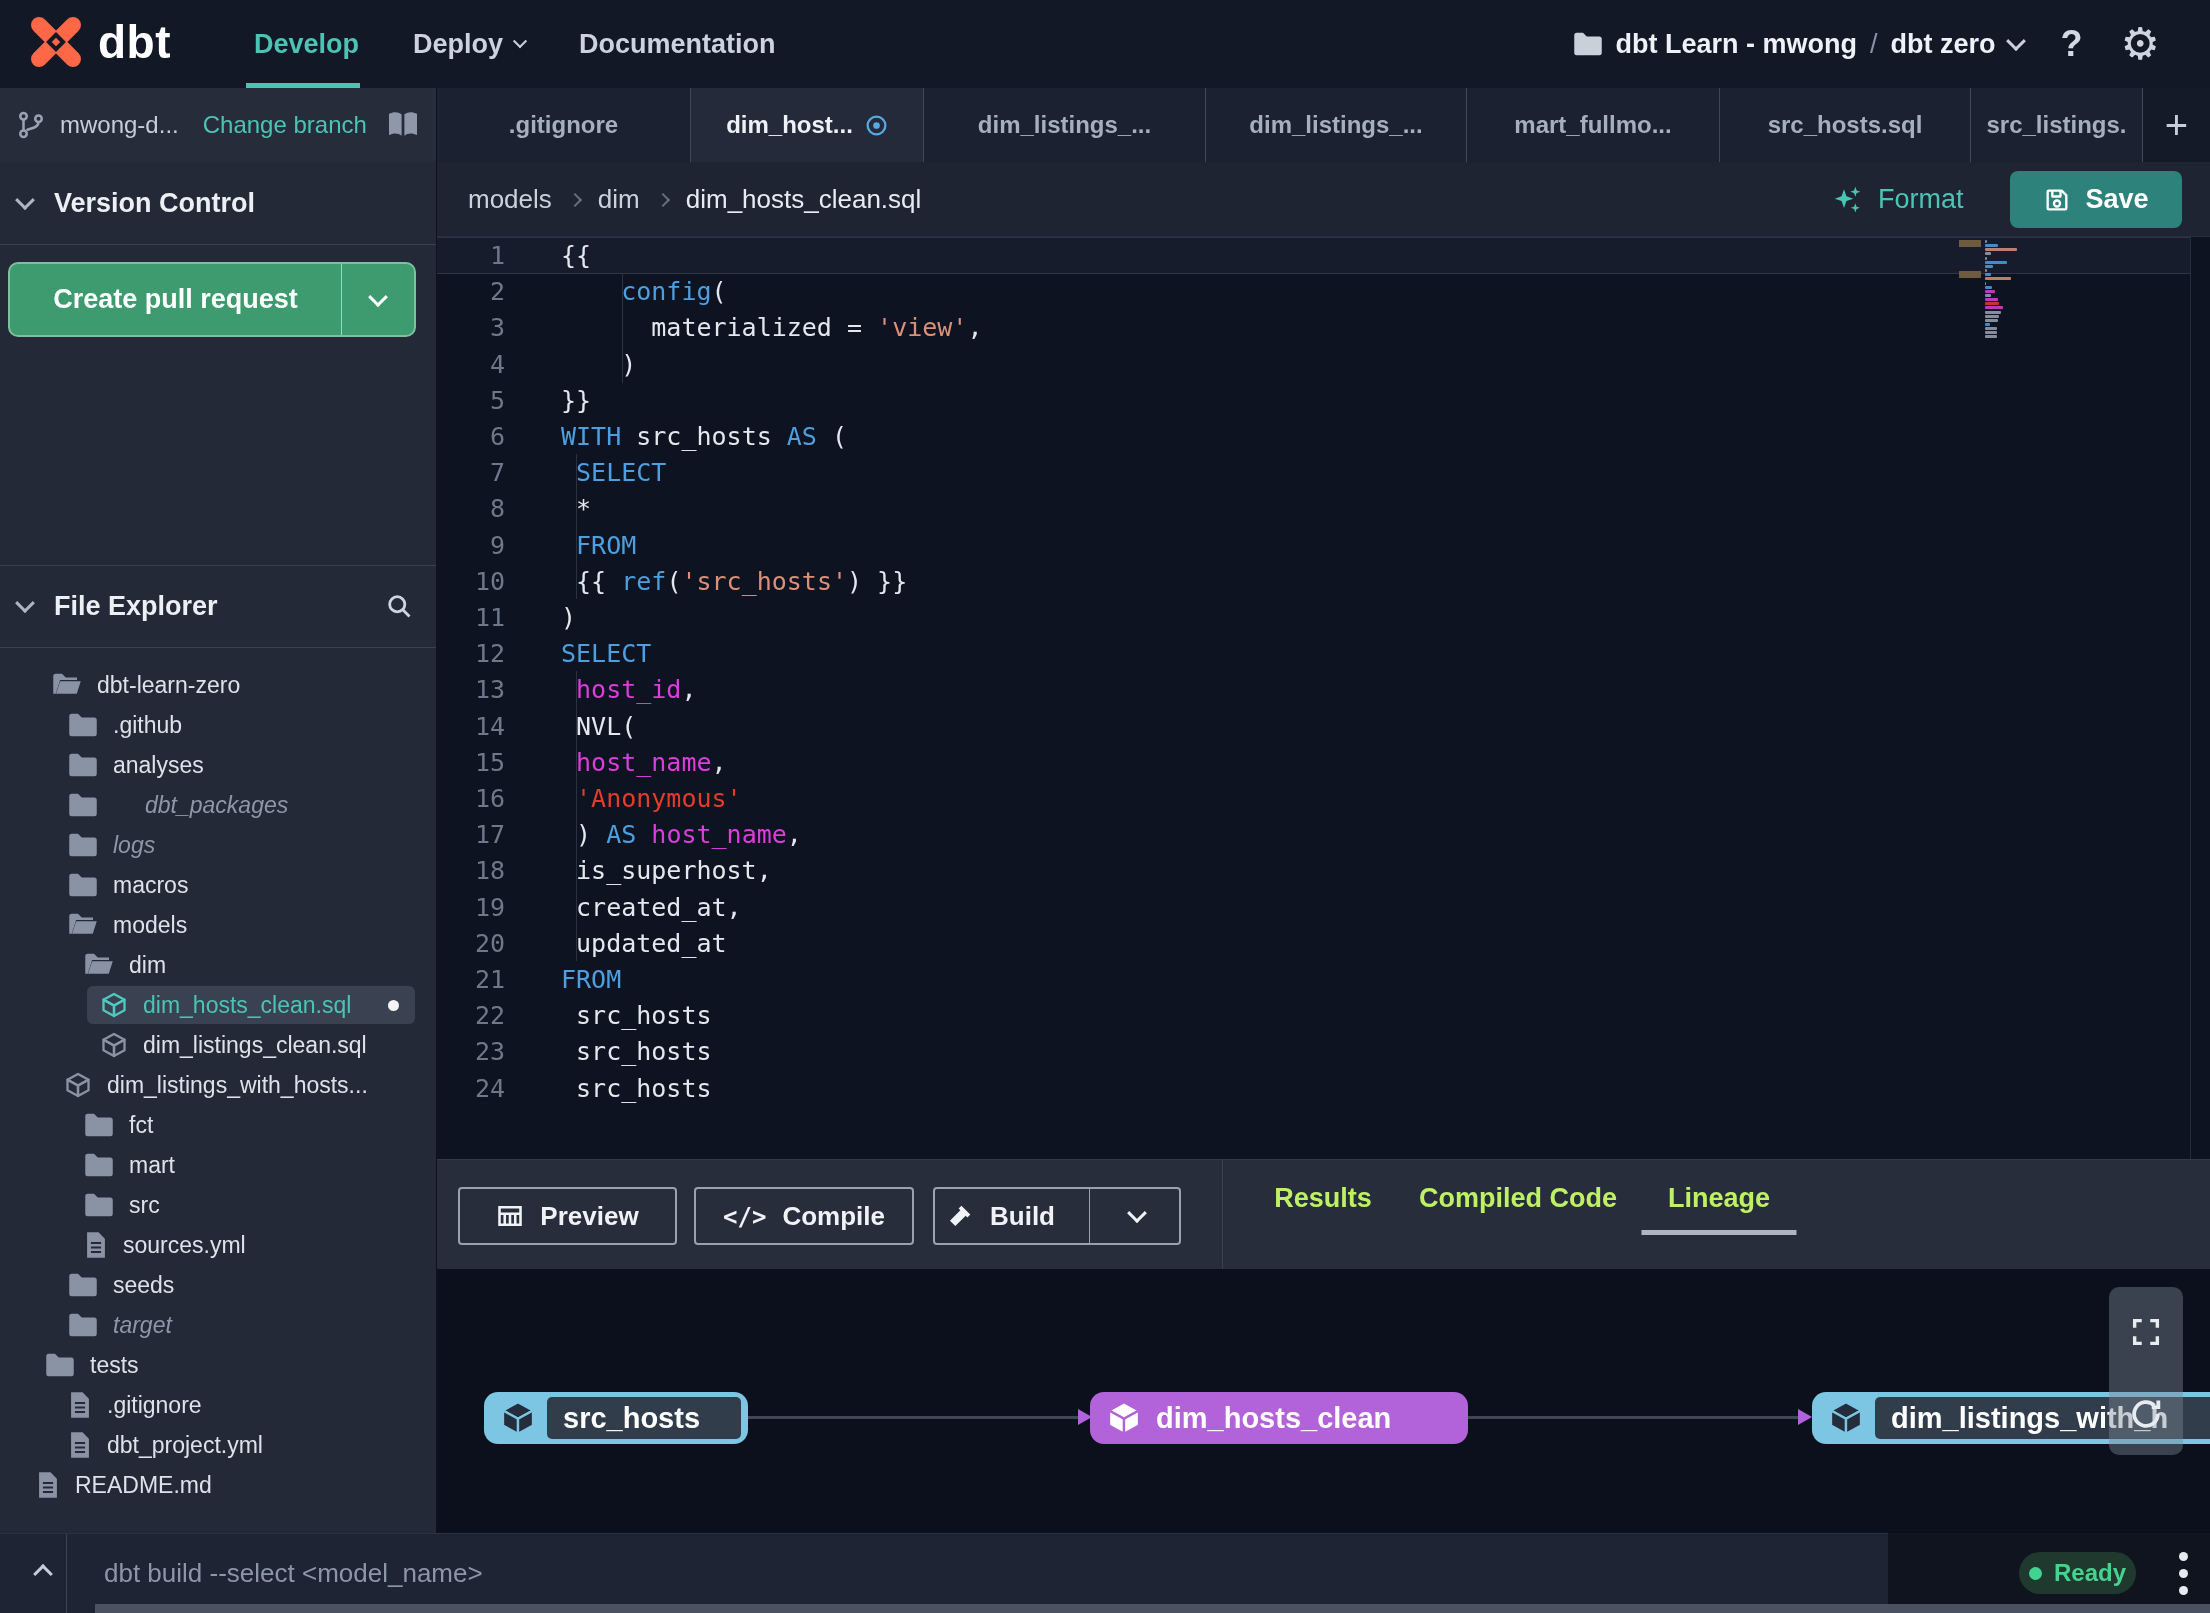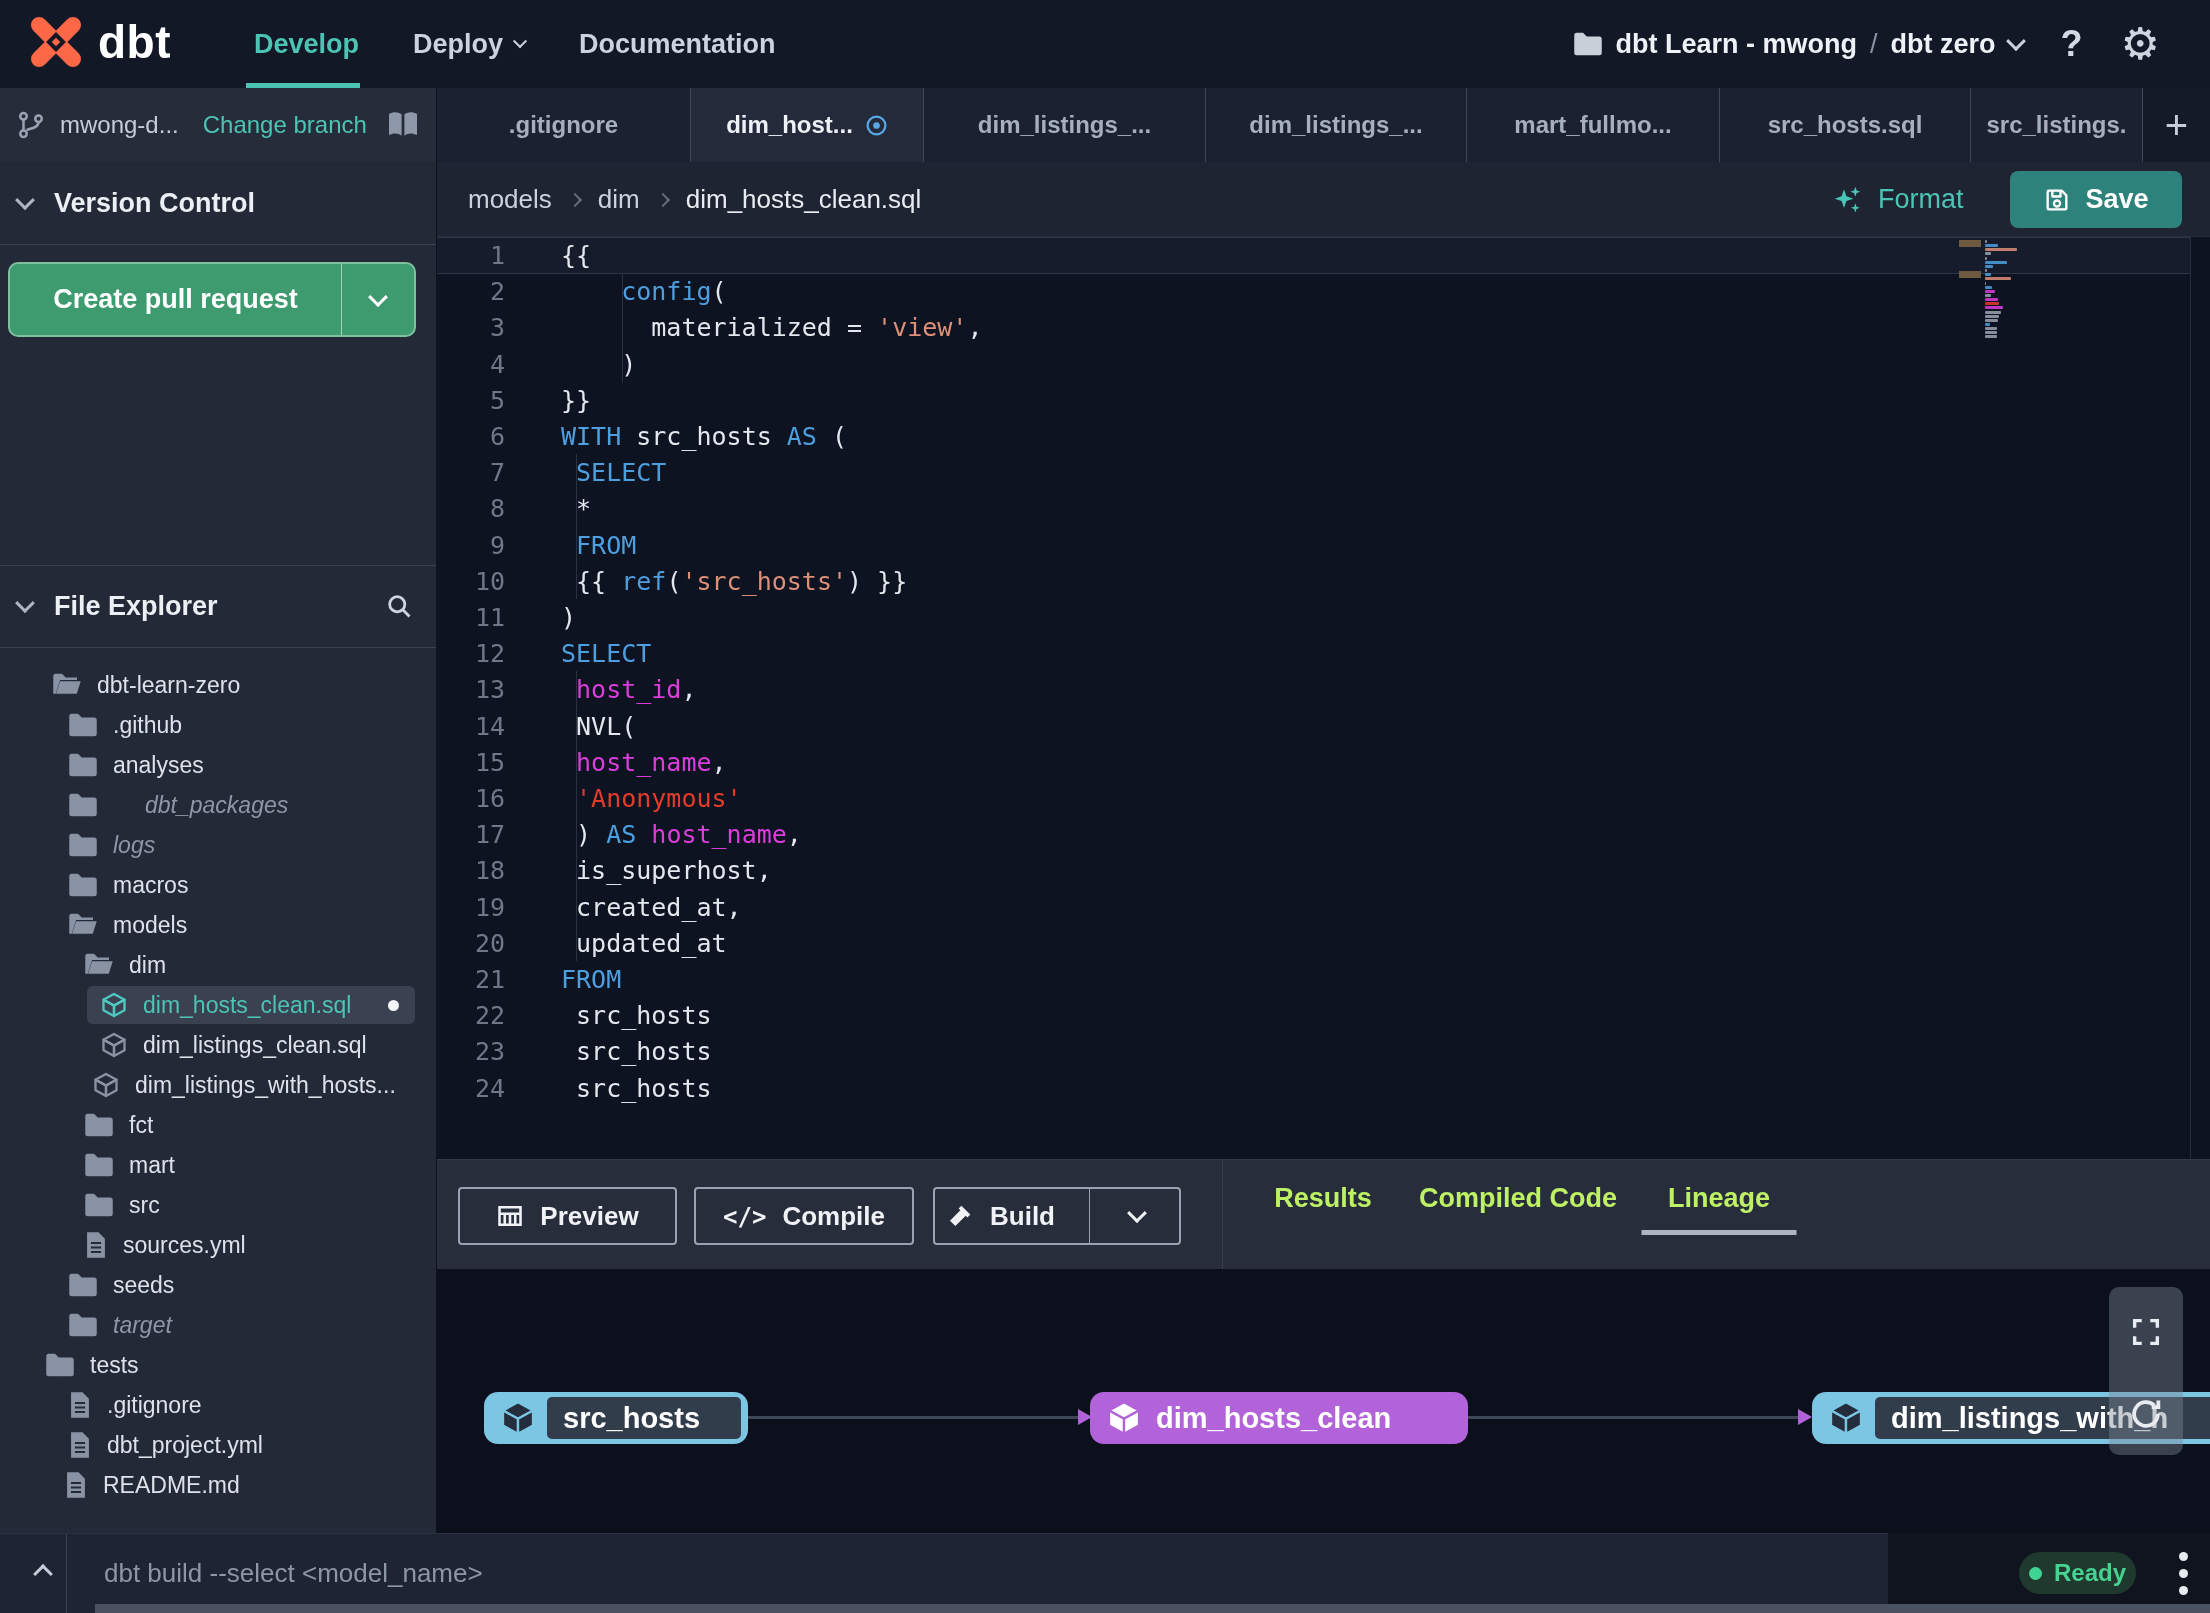--- a/index.html
+++ b/index.html
@@ -334,21 +334,21 @@
             <svg width="28" height="28" viewBox="0 0 24 24">
               <g fill="none" stroke="#8a93a4" stroke-width="2" stroke-linejoin="round">
                 <path d="M12 2.5L21 7.5 12 12.5 3 7.5z"></path>
                 <path d="M3 7.5L12 12.5V21.5L3 16.5z"></path>
                 <path d="M21 7.5L12 12.5V21.5L21 16.5z"></path>
               </g>
             </svg>
           </span>
           <span>dim_listings_clean.sql</span>
         </div>
-        <div class="tree-row" style="padding-left: 92px;">
+        <div class="tree-row" style="padding-left: 64px;">
           <span>
             <svg width="28" height="28" viewBox="0 0 24 24">
               <g fill="none" stroke="#8a93a4" stroke-width="2" stroke-linejoin="round">
                 <path d="M12 2.5L21 7.5 12 12.5 3 7.5z"></path>
                 <path d="M3 7.5L12 12.5V21.5L3 16.5z"></path>
                 <path d="M21 7.5L12 12.5V21.5L21 16.5z"></path>
               </g>
             </svg>
           </span>
           <span>dim_listings_with_hosts...</span>
@@ -427,21 +427,21 @@
           <span>
             <svg width="24" height="28" viewBox="0 0 18 22">
               <path d="M2 1h9l5 5v15H2z" fill="#8a93a4"></path>
               <g stroke="#232936" stroke-width="1.6">
                 <path d="M5 9.5h8M5 13h8M5 16.5h8"></path>
               </g>
             </svg>
           </span>
           <span>dbt_project.yml</span>
         </div>
-        <div class="tree-row" style="padding-left: 64px;">
+        <div class="tree-row" style="padding-left: 36px;">
           <span>
             <svg width="24" height="28" viewBox="0 0 18 22">
               <path d="M2 1h9l5 5v15H2z" fill="#8a93a4"></path>
               <g stroke="#232936" stroke-width="1.6">
                 <path d="M5 9.5h8M5 13h8M5 16.5h8"></path>
               </g>
             </svg>
           </span>
           <span>README.md</span>
         </div>

